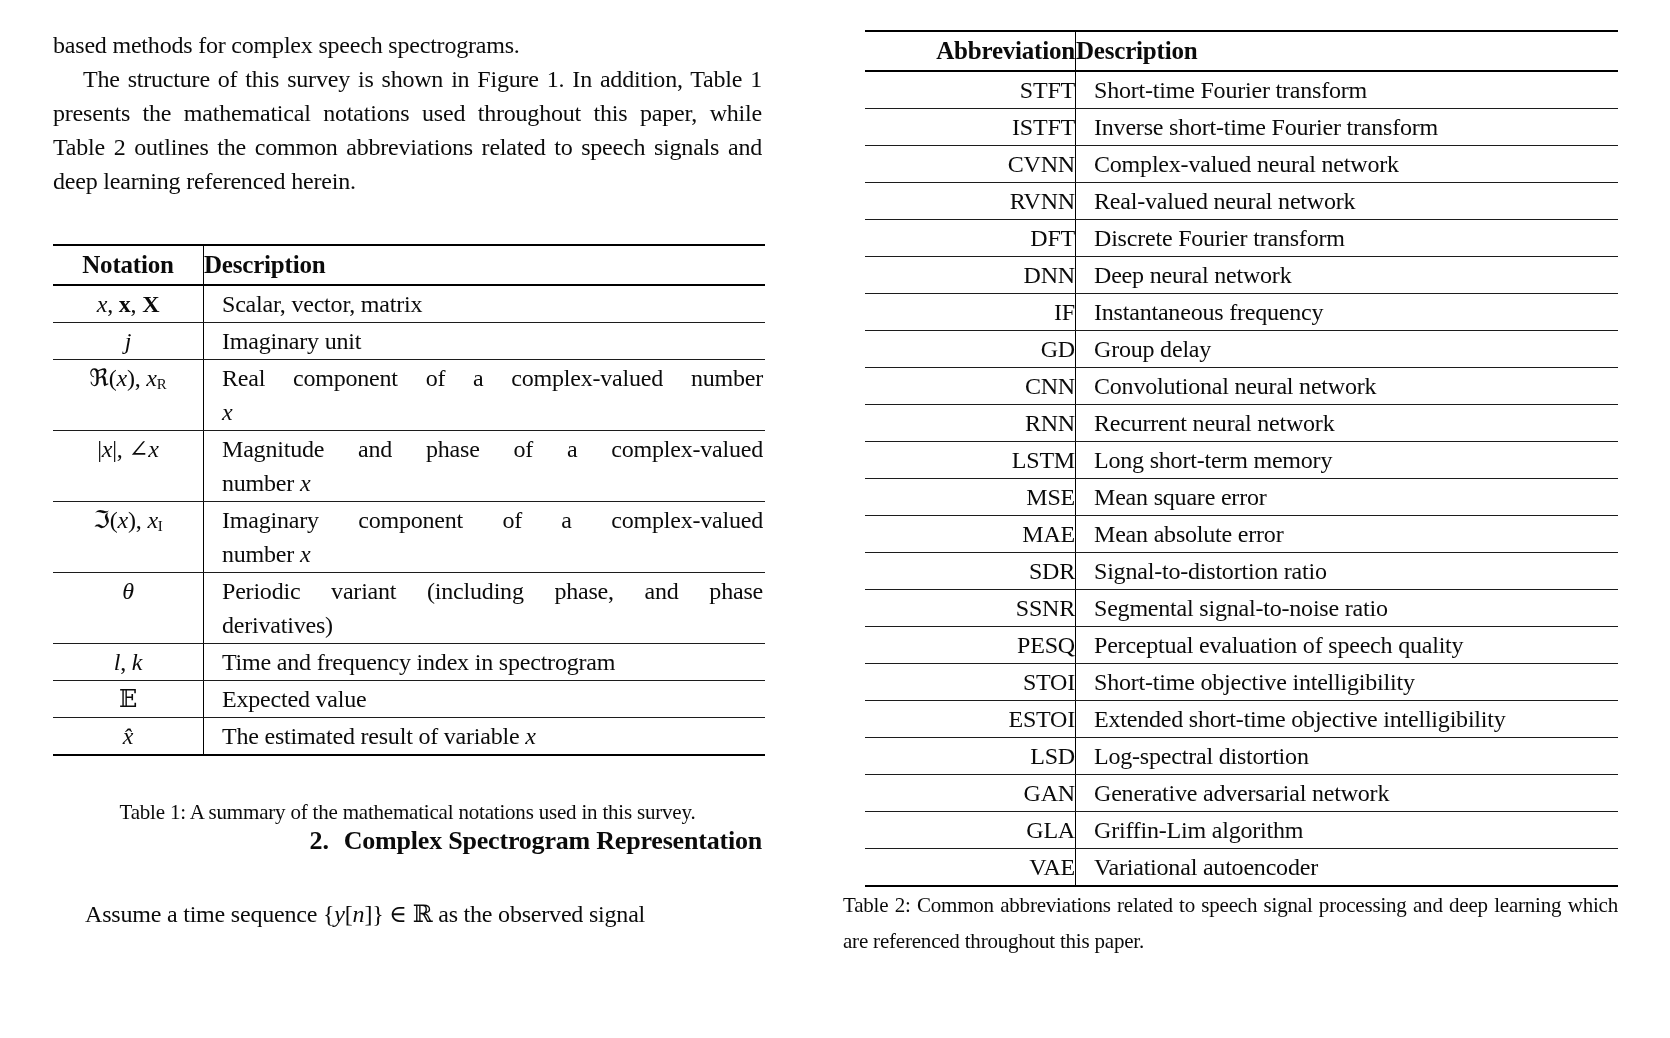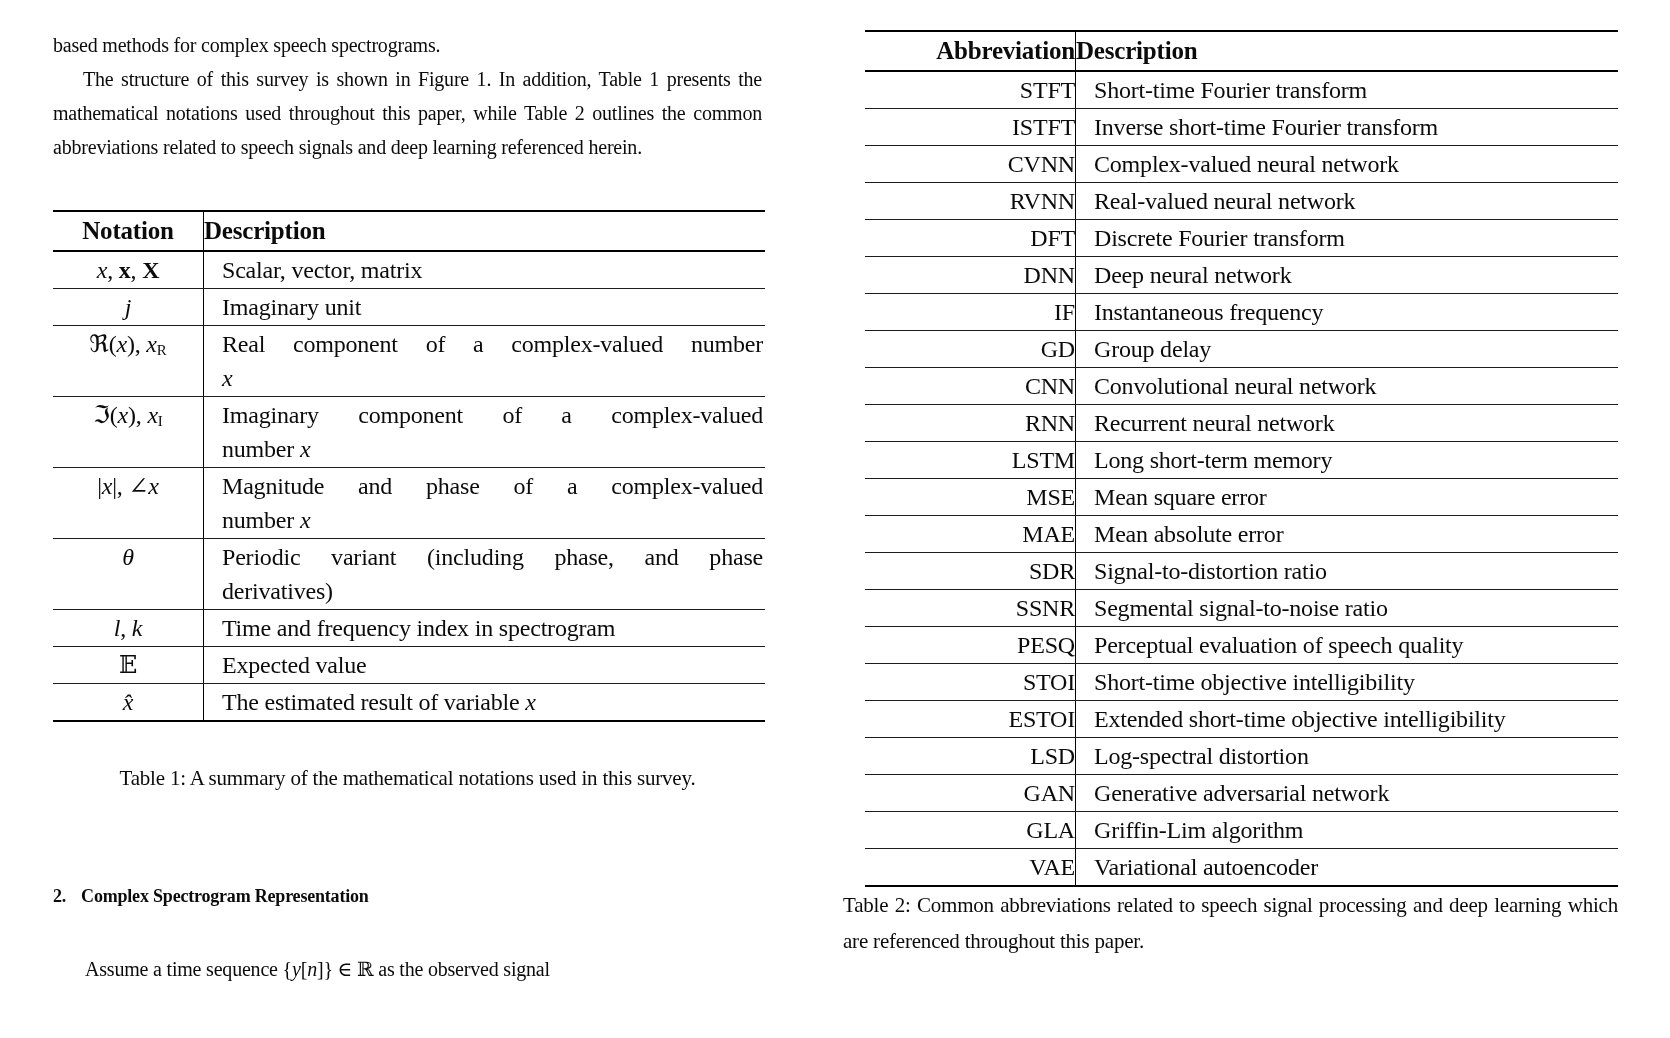--- a/index.html
+++ b/index.html
@@ -11,21 +11,21 @@
     font-family: "Liberation Serif", "DejaVu Serif", "DejaVu Sans", serif;
     color: #0b0b0b;
     -webkit-font-smoothing: antialiased;
   }
   .col { position: absolute; }
   .col-left  { left: 53px;  top: 28px;  width: 709px; }
   .col-right { left: 843px; top: 30px;  width: 775px; }
 
   p.body-par {
     margin: 0;
-    font-size: 20px;
+    font-size: 24px;
     line-height: 34px;
     text-align: justify;
     letter-spacing: -0.2px;
   }
   p.indent { text-indent: 30px; }
   p.partial { margin-top: 40px; text-indent: 32px; }
 
   
   table.paper-table {
     border-collapse: collapse;
@@ -66,25 +66,25 @@
 
   .caption {
     font-size: 21px;
     line-height: 26px;
     letter-spacing: -0.2px;
   }
   .caption-center { margin-top: 43px; text-align: center; }
   .caption-justify { text-align: justify; line-height: 36px; }
 
   .section-heading {
-    margin-top: 89px;
-    font-size: 18px;
+    font-size: 26px;
     line-height: 32px;
     font-weight: bold;
     letter-spacing: -0.2px;
+    text-align: right;
   }
   .section-heading .sec-title { margin-left: 15px; }
 </style>
 </head>
 <body>
 
 <div class="col col-left">
   <p class="body-par">based methods for complex speech spectrograms.</p>
   <p class="body-par indent">The structure of this survey is shown in Figure 1. In addition, Table 1 presents the mathematical notations used throughout this paper, while Table 2 outlines the common abbreviations related to speech signals and deep learning referenced herein.</p>
 
@@ -102,26 +102,26 @@
         </tr>
         <tr>
           <td class="c1"><span class="s-i">j</span></td>
           <td class="c2"><span>Imaginary unit</span></td>
         </tr>
         <tr>
           <td class="c1"><span>ℜ(</span><span class="s-i">x</span><span>), </span><span class="s-i">x</span><span class="s-sub">R</span></td>
           <td class="c2"><span class="s-line">Real component of a complex-valued number</span><span class="s-i">x</span></td>
         </tr>
         <tr>
+          <td class="c1"><span>|</span><span class="s-i">x</span><span>|, ∠</span><span class="s-i">x</span></td>
+          <td class="c2"><span class="s-line">Magnitude and phase of a complex-valued</span><span>number </span><span class="s-i">x</span></td>
+        </tr>
+        <tr>
           <td class="c1"><span>ℑ(</span><span class="s-i">x</span><span>), </span><span class="s-i">x</span><span class="s-sub">I</span></td>
           <td class="c2"><span class="s-line">Imaginary component of a complex-valued</span><span>number </span><span class="s-i">x</span></td>
-        </tr>
-        <tr>
-          <td class="c1"><span>|</span><span class="s-i">x</span><span>|, ∠</span><span class="s-i">x</span></td>
-          <td class="c2"><span class="s-line">Magnitude and phase of a complex-valued</span><span>number </span><span class="s-i">x</span></td>
         </tr>
         <tr>
           <td class="c1"><span class="s-i">θ</span></td>
           <td class="c2"><span class="s-line">Periodic variant (including phase, and phase</span><span>derivatives)</span></td>
         </tr>
         <tr>
           <td class="c1"><span class="s-i">l</span><span>, </span><span class="s-i">k</span></td>
           <td class="c2"><span>Time and frequency index in spectrogram</span></td>
         </tr>
         <tr>

